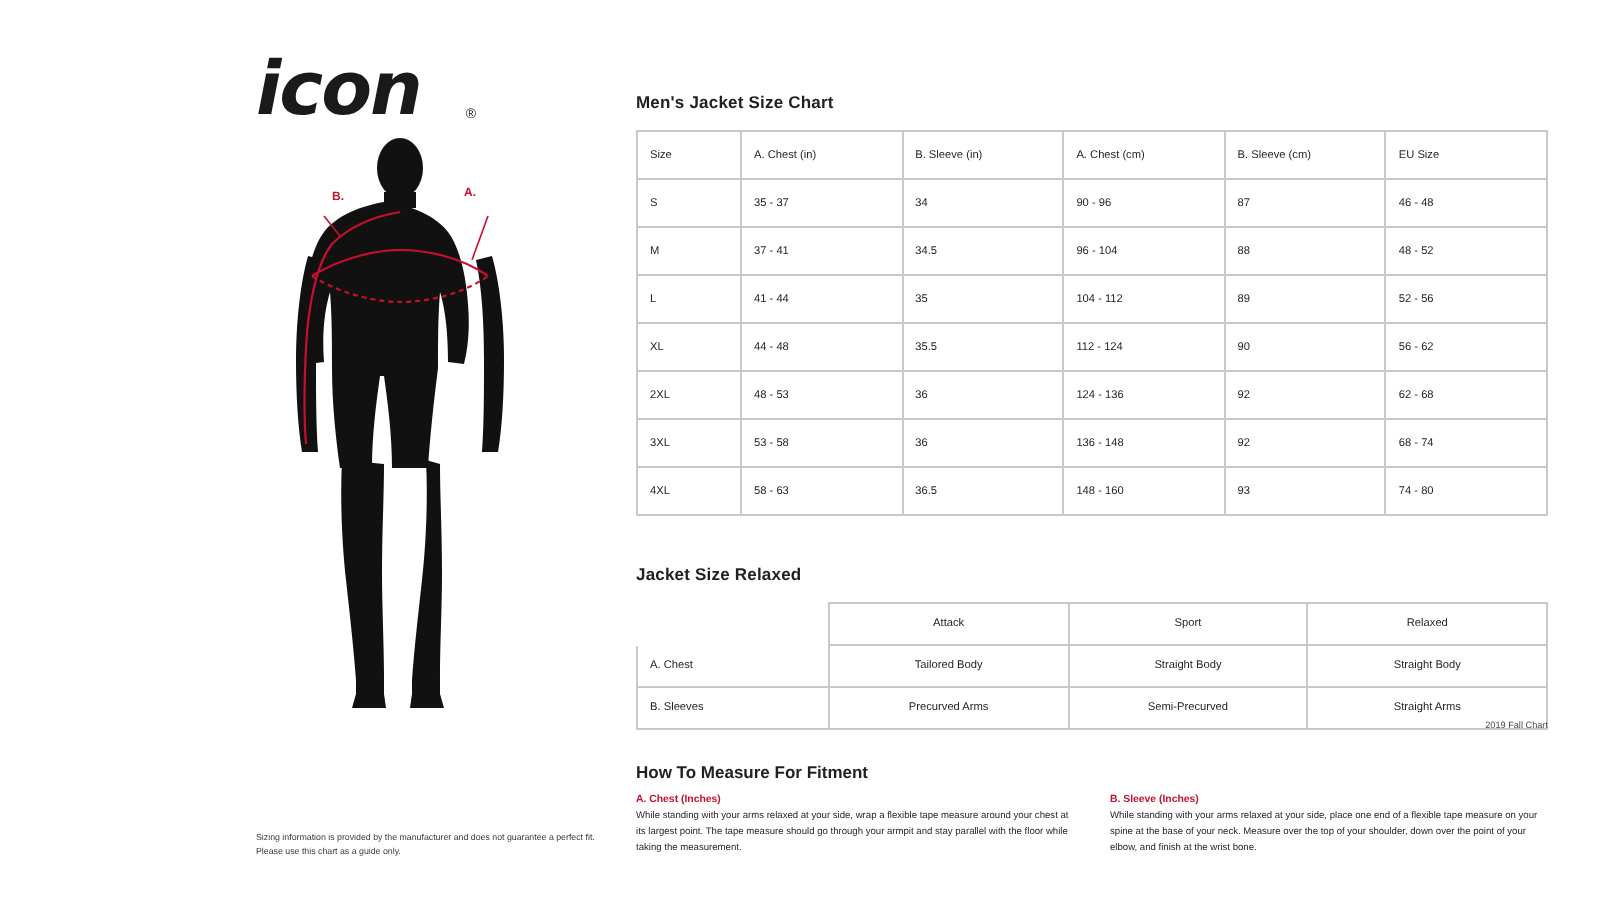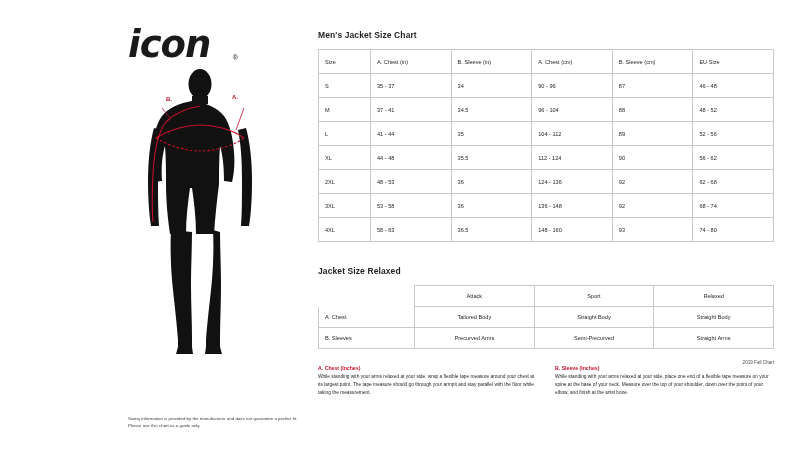--- a/index.html
+++ b/index.html
@@ -65,21 +65,21 @@
     font-size: 4.4px;
     line-height: 1.55;
     color: #3a3a3a;
   }
 
   
   #right-panel {
     position: absolute;
     left: 312px; top: 0;
     width: 488px; height: 375px;
-    padding: 30px 26px 0 6px;
+    padding: 46px 26px 0 6px;
   }
 
   h2.section-title {
     margin: 0 0 9px 0;
     font-size: 8.5px;
     font-weight: bold;
     color: #231f20;
     letter-spacing: 0.1px;
   }
 
@@ -314,20 +314,21 @@
         <td>B. Sleeves</td>
         <td>Precurved Arms</td>
         <td>Semi-Precurved</td>
         <td>Straight Arms</td>
       </tr>
     </tbody>
   </table>
 
   <div class="spacer-md"></div>
 
+  <h2 id="howto-title">How To Measure For Fitment</h2>
 
   <div id="howto-cols">
     <div class="howto-col">
       <div class="howto-head">A. Chest (Inches)</div>
       <div class="howto-body">While standing with your arms relaxed at your side, wrap a flexible tape measure around your chest at its largest point. The tape measure should go through your armpit and stay parallel with the floor while taking the measurement.</div>
     </div>
     <div class="howto-col">
       <div class="howto-head">B. Sleeve (Inches)</div>
       <div class="howto-body">While standing with your arms relaxed at your side, place one end of a flexible tape measure on your spine at the base of your neck. Measure over the top of your shoulder, down over the point of your elbow, and finish at the wrist bone.</div>
     </div>

